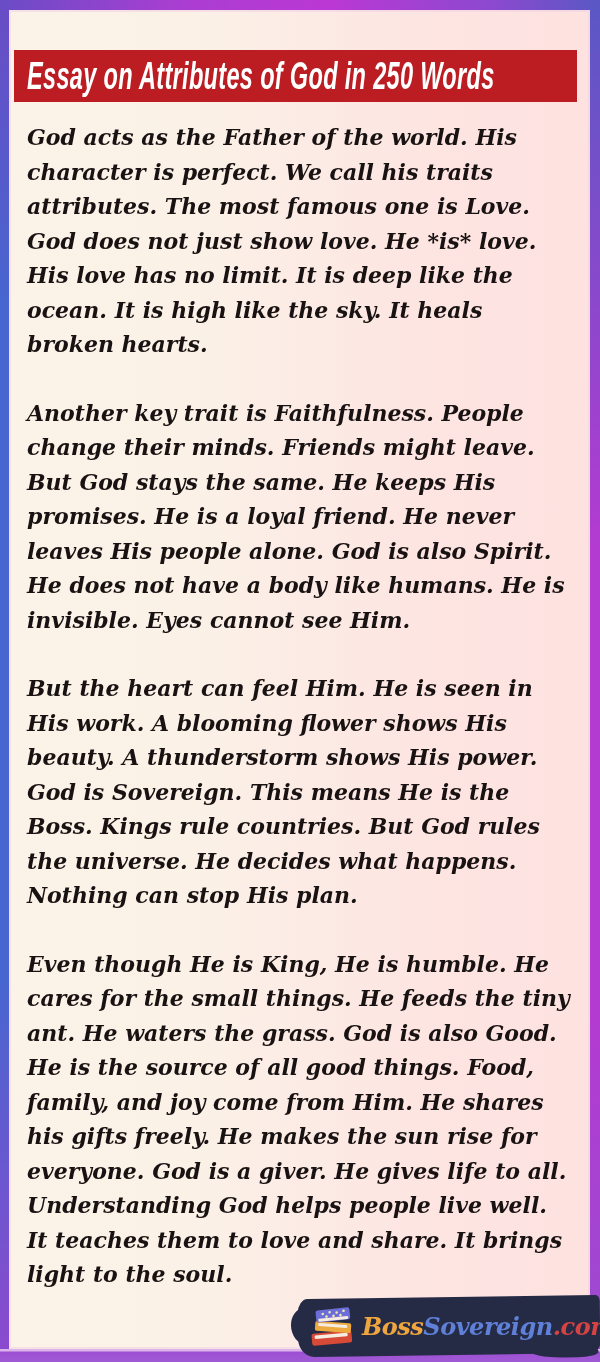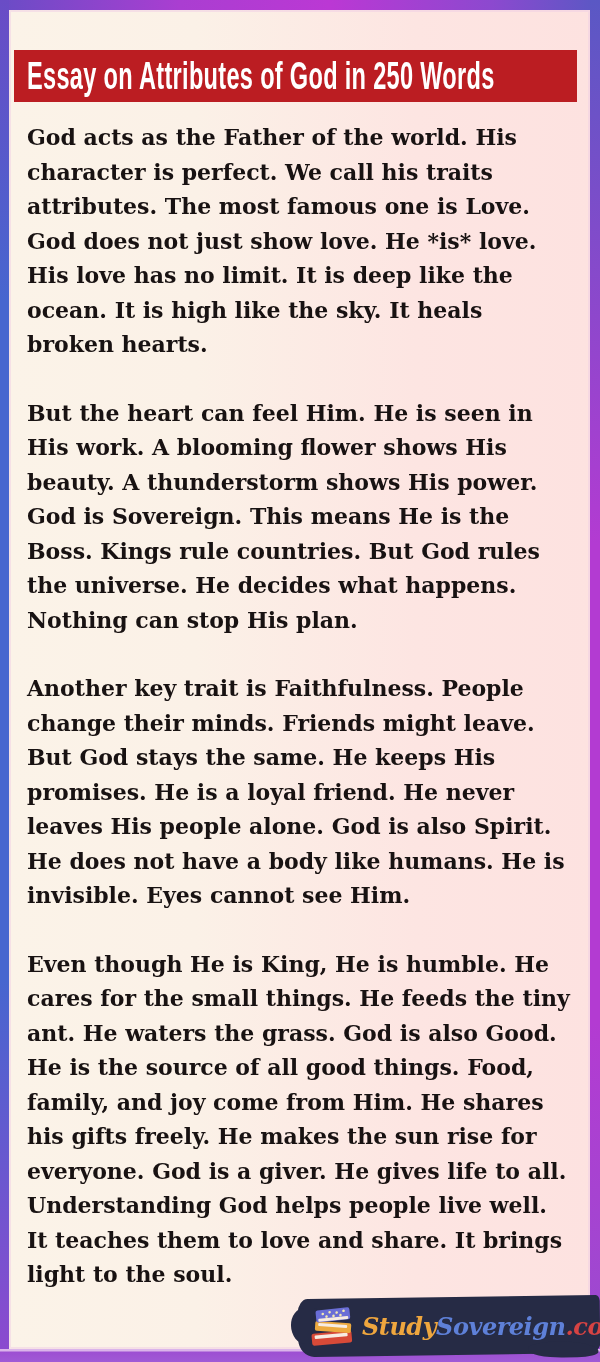--- a/index.html
+++ b/index.html
@@ -16,20 +16,21 @@
     background:linear-gradient(to bottom,#6a4cc6 0%,#4766cf 22%,#4766cf 72%,#8d49cf 100%);}
   .border-right{position:absolute;top:0;right:0;bottom:0;width:10px;
     background:linear-gradient(to bottom,#5a58c4 0%,#b33bd2 40%,#b33bd2 75%,#9a4bd0 100%);}
   .border-bottom{position:absolute;bottom:0;left:0;right:0;height:13px;
     background:linear-gradient(to bottom,#dab4ea 0px,#dab4ea 2px,#9d4fd2 3px,#a05ad6 100%);}
   
   .inner{
     position:absolute;top:10px;left:9px;right:10px;bottom:13px;
     background:linear-gradient(90deg,var(--bg-left,#fbf3e8) 0%,#fbf1e7 32%,#fde5e2 70%,var(--bg-right,#fde2e0) 100%);
     box-shadow:inset 0 0 0 2px rgba(240,207,227,.55);
+    font-style:italic;
   }
   
   .title-bar{
     margin:40px 13px 0 5px;height:52px;
     background:var(--title-bar-bg,#bb1d22);
     display:flex;align-items:center;padding-left:13px;
   }
   .title-text{
     font-family:"Liberation Sans",sans-serif;font-weight:700;font-size:38px;
     color:var(--title-text,#ffffff);white-space:nowrap;letter-spacing:.5px;
@@ -68,22 +69,22 @@
   <div class="border-right"></div>
   <div class="border-bottom"></div>
 
   <div class="inner">
     <div class="title-bar">
       <span class="title-text">Essay on Attributes of God in 250 Words</span>
     </div>
 
     <div class="essay-body">
       <p>God acts as the Father of the world. His character is perfect. We call his traits attributes. The most famous one is Love. God does not just show love. He *is* love. His love has no limit. It is deep like the ocean. It is high like the sky. It heals broken hearts.</p>
+      <p>Another key trait is Faithfulness. People change their minds. Friends might leave. But God stays the same. He keeps His promises. He is a loyal friend. He never leaves His people alone. God is also Spirit. He does not have a body like humans. He is invisible. Eyes cannot see Him.</p>
       <p>But the heart can feel Him. He is seen in His work. A blooming flower shows His beauty. A thunderstorm shows His power. God is Sovereign. This means He is the Boss. Kings rule countries. But God rules the universe. He decides what happens. Nothing can stop His plan.</p>
-      <p>Another key trait is Faithfulness. People change their minds. Friends might leave. But God stays the same. He keeps His promises. He is a loyal friend. He never leaves His people alone. God is also Spirit. He does not have a body like humans. He is invisible. Eyes cannot see Him.</p>
       <p>Even though He is King, He is humble. He cares for the small things. He feeds the tiny ant. He waters the grass. God is also Good. He is the source of all good things. Food, family, and joy come from Him. He shares his gifts freely. He makes the sun rise for everyone. God is a giver. He gives life to all. Understanding God helps people live well. It teaches them to love and share. It brings light to the soul.</p>
     </div>
   </div>
 
   <div class="logo">
     <div class="logo-bg"></div>
     <div class="logo-content">
       <svg class="books-icon" width="46" height="44" viewBox="0 0 46 44" aria-hidden="true">
         <g transform="rotate(-5 23 36)">
           <rect x="2" y="28" width="40" height="12" rx="2" fill="#d84a38"></rect>
@@ -98,16 +99,16 @@
           <rect x="8" y="13.5" width="30" height="3" rx="1" fill="#f7ece2"></rect>
           <circle cx="13" cy="9" r="1.3" fill="#f4e9b0"></circle>
           <circle cx="20" cy="8" r="1.3" fill="#f4e9b0"></circle>
           <circle cx="27" cy="9" r="1.3" fill="#f4e9b0"></circle>
           <circle cx="34" cy="8" r="1.3" fill="#f4e9b0"></circle>
           <circle cx="16.5" cy="12" r="1.3" fill="#f4e9b0"></circle>
           <circle cx="23.5" cy="12" r="1.3" fill="#f4e9b0"></circle>
           <circle cx="30.5" cy="12" r="1.3" fill="#f4e9b0"></circle>
         </g>
       </svg>
-      <span class="logo-text"><span class="logo-study">Study</span><span class="logo-printable">Sovereign</span><span class="logo-com">.com</span></span>
+      <span class="logo-text"><span class="logo-study">Boss</span><span class="logo-printable">Sovereign</span><span class="logo-com">.com</span></span>
     </div>
   </div>
 </div>
 
 </body></html>

